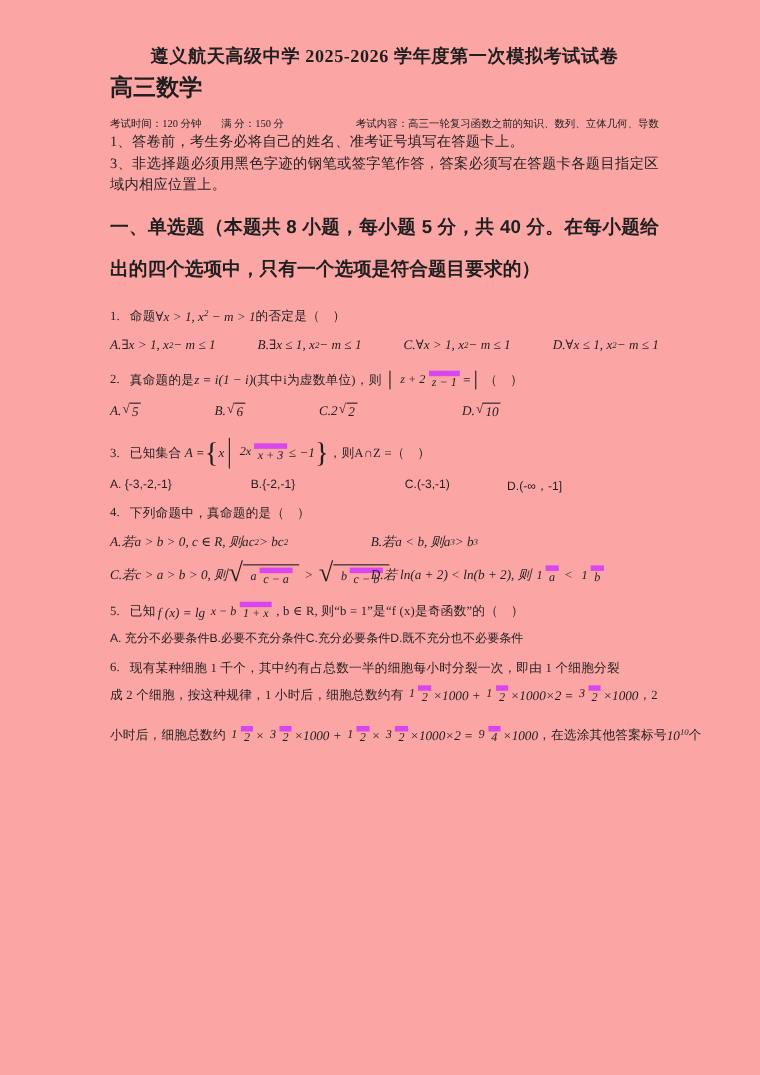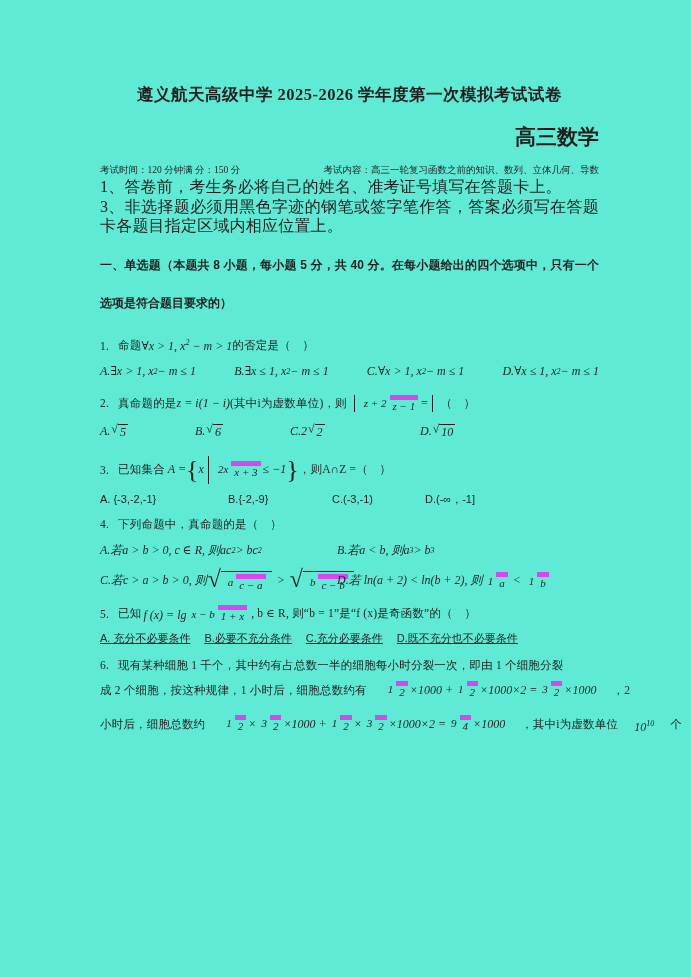--- a/index.html
+++ b/index.html
@@ -1,28 +1,28 @@
 <!DOCTYPE html>
 <html><head>
 <meta charset="utf-8">
 <style>
   html,body{margin:0;padding:0;background:#e8e8e8;}
   .page{
-    width:691px;height:977px;margin:0 auto;background:#5eead4;
-    box-sizing:border-box;padding:84px 92px 30px 100px;
+    width:691px;height:977px;margin:0 auto;background:#fca5a5;
+    box-sizing:border-box;padding:40px 92px 30px 100px;
     font-family:"Liberation Serif","DejaVu Serif",serif;
     color:#1f1f1f;overflow:hidden;position:relative;
   }
   .title{font-size:16.5px;font-weight:bold;text-align:center;letter-spacing:.5px;}
-  .subject{font-size:21px;font-weight:bold;text-align:right;margin-top:17px;}
+  .subject{font-size:21px;font-weight:bold;text-align:left;margin-top:3px;}
   .meta{display:flex;justify-content:space-between;font-size:9.5px;margin-top:13px;align-items:baseline;}
-  .meta-left{display:inline-flex;}
+  .meta-left{display:inline-flex;gap:18px;}
   .notice-head{font-weight:bold;font-size:12px;margin-top:9px;}
-  .notice-item{margin:0;font-size:16px;line-height:19.5px;text-align:justify;letter-spacing:.2px;}
-  .section-head{font-family:"Liberation Sans","DejaVu Sans",sans-serif;font-weight:bold;font-size:12px;line-height:38px;margin-top:10px;text-align:justify;}
+  .notice-item{margin:0;font-size:13px;line-height:19.5px;text-align:justify;letter-spacing:.2px;}
+  .section-head{font-family:"Liberation Sans","DejaVu Sans",sans-serif;font-weight:bold;font-size:17px;line-height:38px;margin-top:10px;text-align:justify;}
   .q{font-size:11.5px;letter-spacing:.2px;}
   .qline{display:flex;align-items:center;flex-wrap:nowrap;white-space:nowrap;}
   .qnum{margin-right:9px;}
   .m{font-family:"Liberation Serif","DejaVu Serif",serif;font-style:italic;font-size:12px;letter-spacing:0;}
   sup{font-size:8px;}
   
   .frac{display:inline-flex;flex-direction:row;align-items:center;line-height:1.15;font-size:11px;margin:0 2px;text-align:center;vertical-align:middle;}
   .frac .num{padding:0 3px;}
   .frac .den{border-top:5px solid #d946ef;padding:0 3px;}
   
@@ -37,26 +37,26 @@
   .radicand{border-top:1px solid #1f1f1f;line-height:1.2;padding:0 2px;}
   .sqrt-big .radic{font-size:24px;line-height:.85;transform:translateY(-2px);}
   .sqrt-big .radicand{padding:2px 4px 0 2px;}
   
   .opts{display:flex;margin-top:0;align-items:center;}
   .opt{display:inline-flex;align-items:center;white-space:nowrap;}
   .q1opts .opt{flex:0 0 auto;}
   .q1opts{justify-content:space-between;}
   .q2opts .o1{width:95px;} .q2opts .o2{width:95px;} .q2opts .o3{width:130px;}
   .q3opts,.q5opts{font-family:"Liberation Sans","DejaVu Sans",sans-serif;font-size:11px;}
-  .q3opts .o1{width:128px;} .q3opts .o2{width:104px;} .q3opts .o3{width:93px;}
+  .q3opts .o1{width:128px;} .q3opts .o2{width:104px;} .q3opts .o3{width:93px;margin-left:36px;}
   .q4row .oA{width:237px;}
-  .q5opts{gap:14px;text-decoration:underline;}
+  .q5opts{gap:0;}
   .mt16{margin-top:16px;} .mt14{margin-top:14px;} .mt12{margin-top:12px;}
   .mt10{margin-top:10px;} .mt8{margin-top:8px;}
-  .mathline{display:flex;align-items:flex-start;white-space:nowrap;line-height:34px;gap:16px;}
+  .mathline{display:flex;align-items:flex-end;white-space:nowrap;line-height:34px;}
 </style>
 </head>
 <body>
 
 <div class="page">
 
   <div class="title">遵义航天高级中学 2025-2026 学年度第一次模拟考试试卷</div>
   <div class="subject">高三数学</div>
 
   <div class="meta">
@@ -170,21 +170,21 @@
           <span class="num">2x</span>
           <span class="den">x + 3</span>
         </span>
       <span>≤ −1</span>
       <span class="brace">}</span>
     </span>
     <span>，则A∩Z =（　）</span>
   </div>
   <div class="opts q3opts mt8">
     <span class="opt o1">A.  {-3,-2,-1}</span>
-    <span class="opt o2">B.{-2,-9}</span>
+    <span class="opt o2">B.{-2,-1}</span>
     <span class="opt o3">C.(-3,-1)</span>
     <span class="opt o4">D.(-∞，-1]</span>
   </div>
 
   <div class="q qline mt10">
     <span class="qnum">4.</span>
     <span>下列命题中，真命题的是（　）</span>
   </div>
   <div class="opts q4row m mt10">
     <span class="opt oA">
@@ -303,18 +303,18 @@
           <span class="num">3</span>
           <span class="den">2</span>
         </span>
       <span>×1000×2 =</span>
       <span class="frac">
           <span class="num">9</span>
           <span class="den">4</span>
         </span>
       <span>×1000</span>
     </span>
-    <span>，其中i为虚数单位</span>
+    <span>，在选涂其他答案标号</span>
     <span class="m"><span>10</span><sup>10</sup></span>
     <span>个</span>
   </div>
 
 </div>
 
 </body></html>

